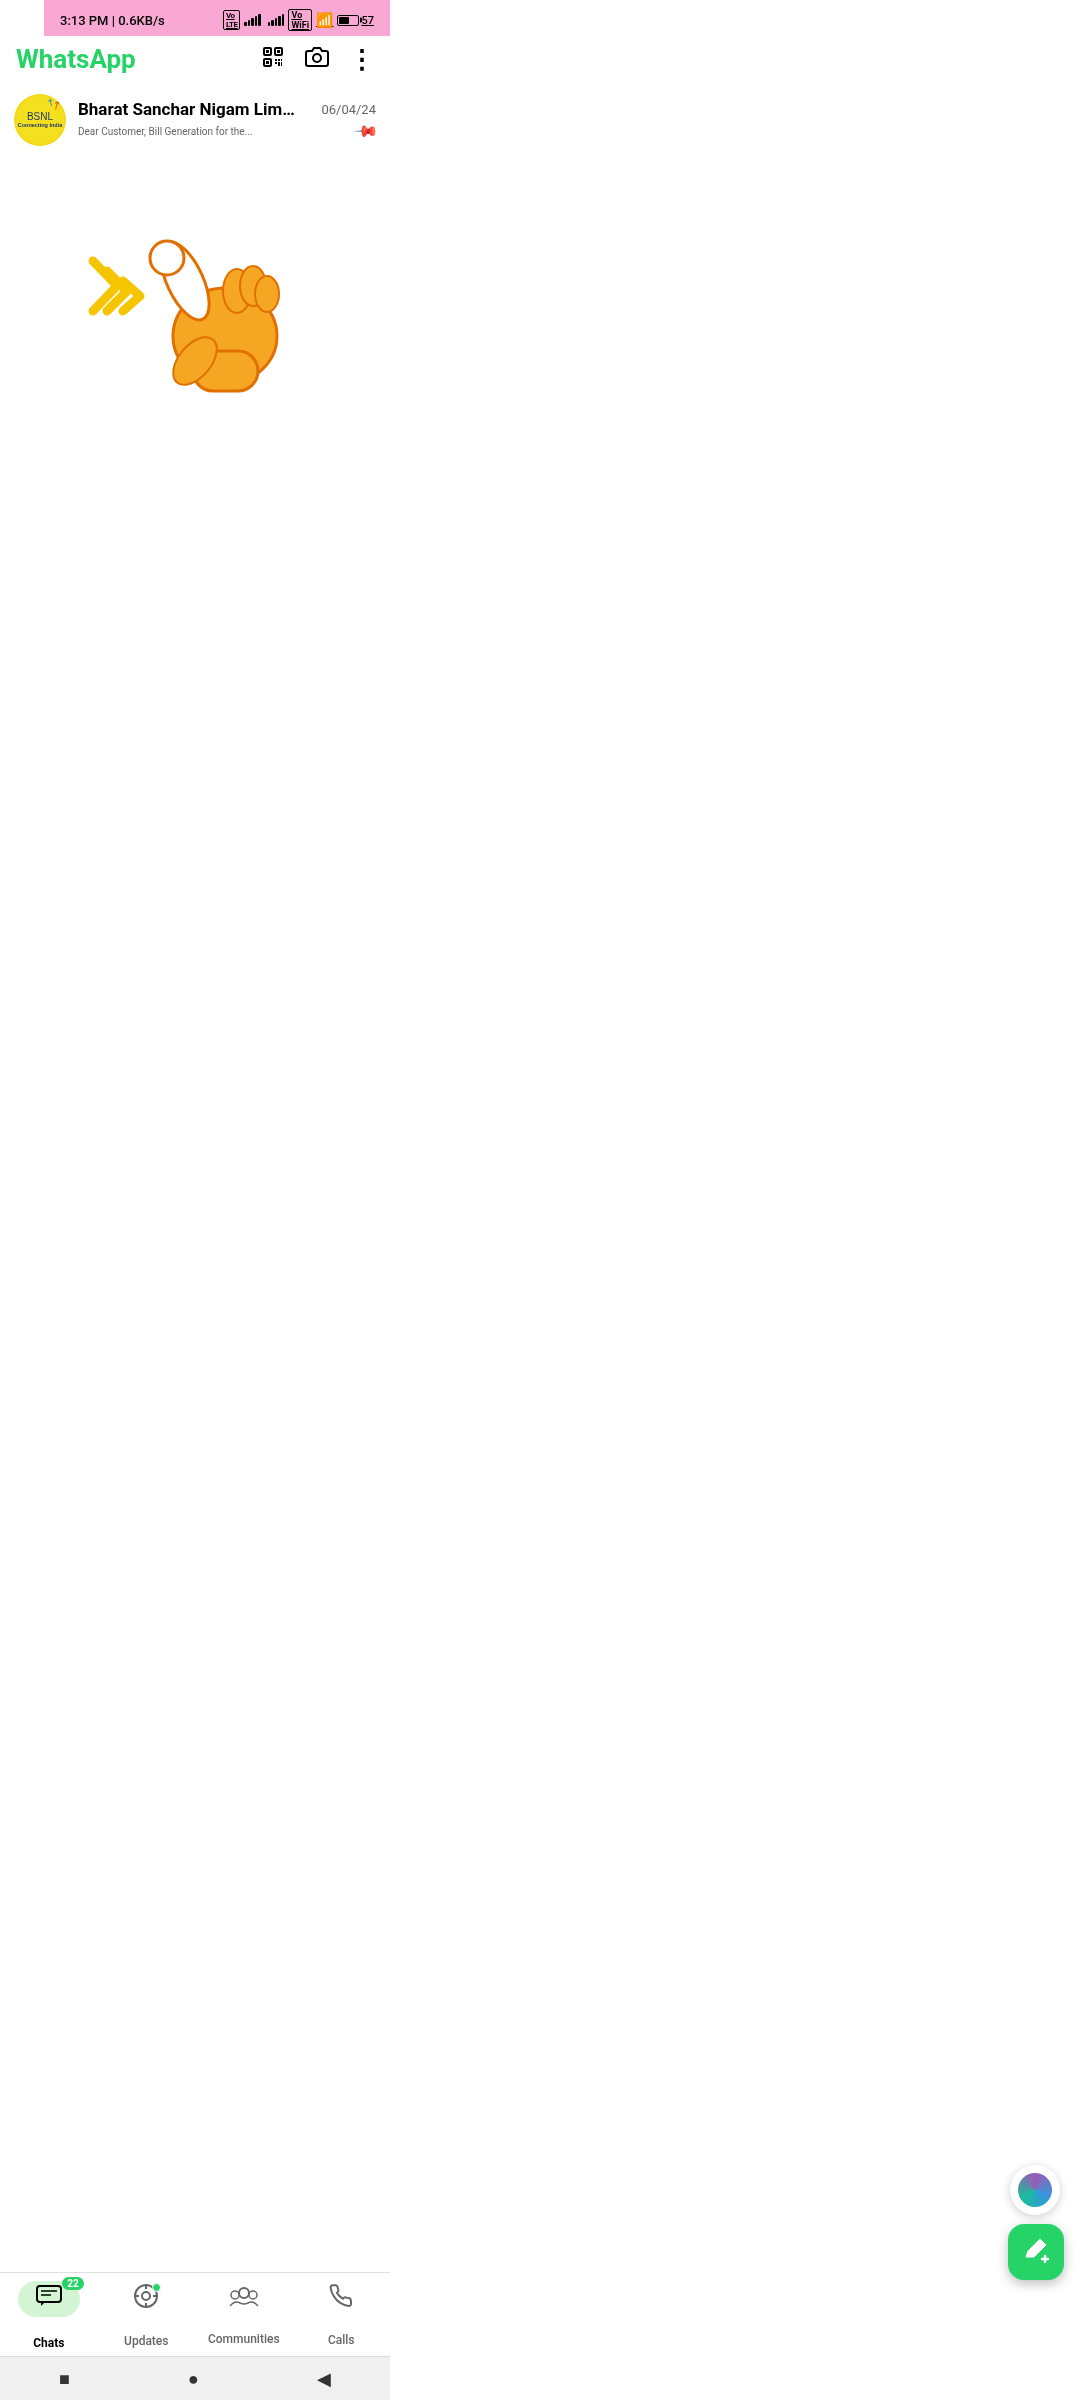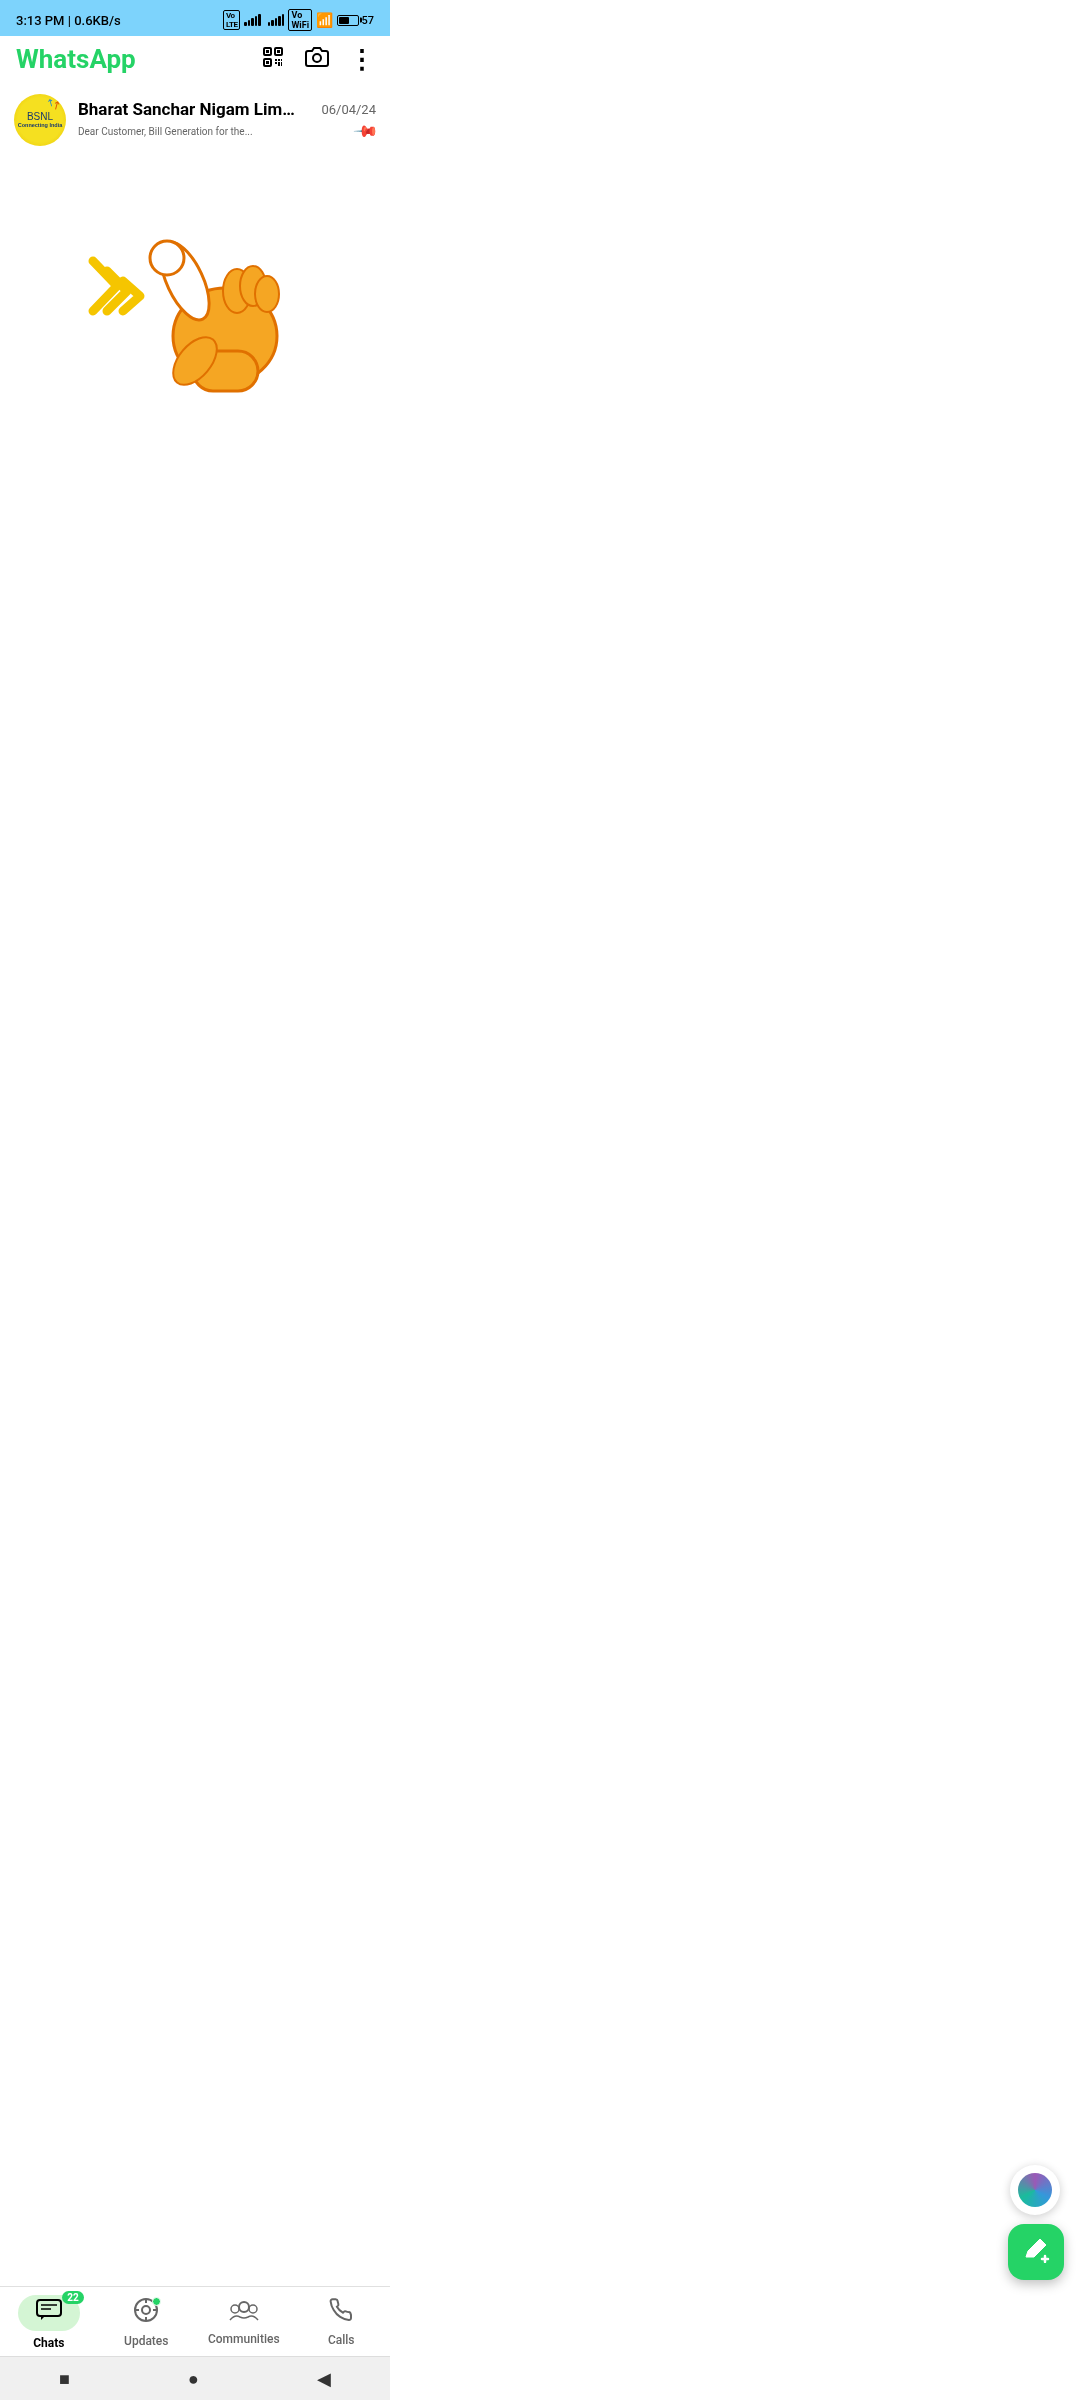--- a/index.html
+++ b/index.html
@@ -13,32 +13,34 @@
       overflow-x: hidden;
       position: relative;
     }
 
     
     .status-bar {
       display: flex;
       justify-content: space-between;
       align-items: center;
       padding: 8px 16px 4px;
-      background: #7dd3fc;
+      background: #f9a8d4;
       height: 36px;
+      margin-left: 44px;
     }
     .status-time {
       font-size: 13px;
       font-weight: 500;
       color: #000;
     }
     .status-icons {
       display: flex;
       align-items: center;
       gap: 4px;
+      text-decoration: underline;
     }
     .signal-box {
       font-size: 9px;
       font-weight: bold;
       color: #000;
       border: 1.5px solid #000;
       border-radius: 2px;
       padding: 1px 3px;
       letter-spacing: -0.5px;
     }
@@ -257,21 +259,21 @@
       display: flex;
       justify-content: space-around;
       align-items: center;
       padding: 8px 0 6px;
       z-index: 20;
     }
     .nav-item {
       display: flex;
       flex-direction: column;
       align-items: center;
-      gap: 5px;
+      gap: 19px;
       cursor: pointer;
       flex: 1;
     }
     .nav-icon-wrap {
       position: relative;
       display: flex;
       align-items: center;
       justify-content: center;
     }
     .nav-icon {

